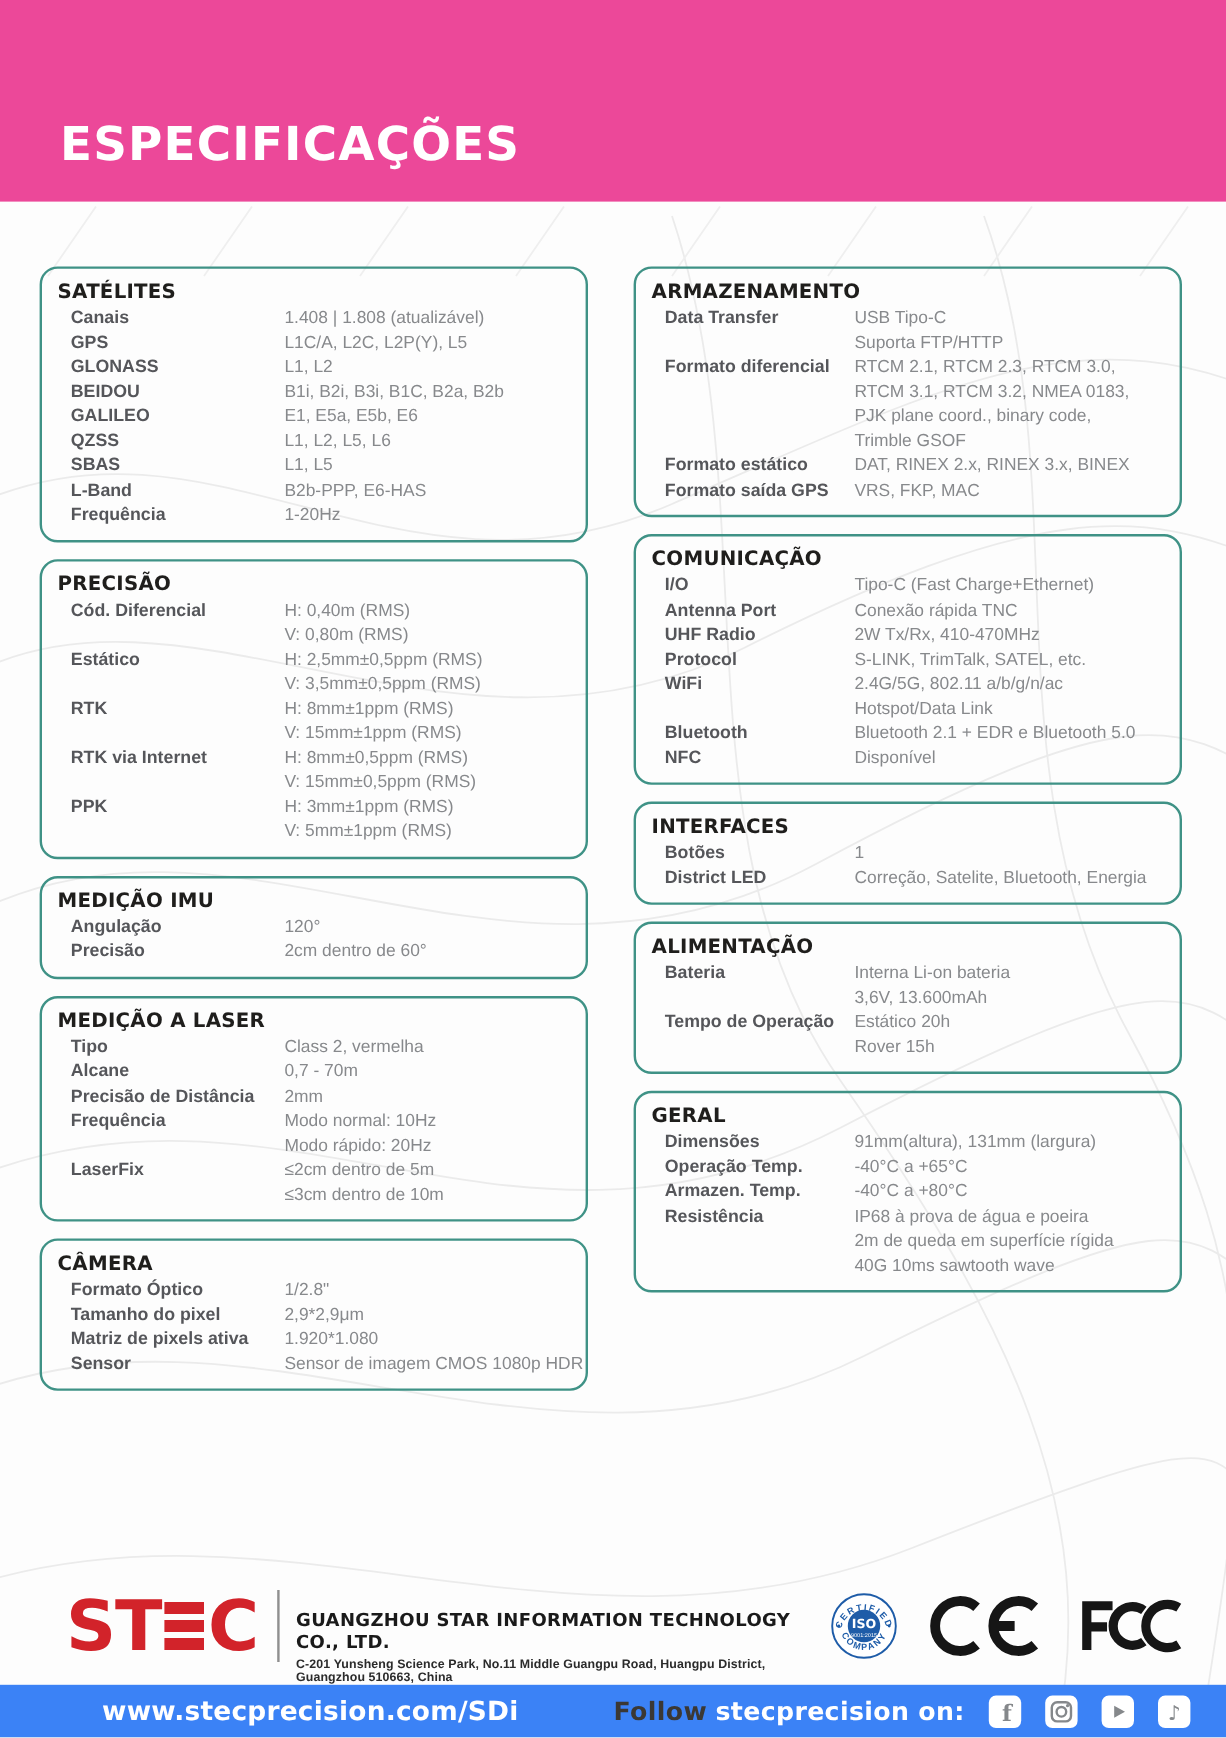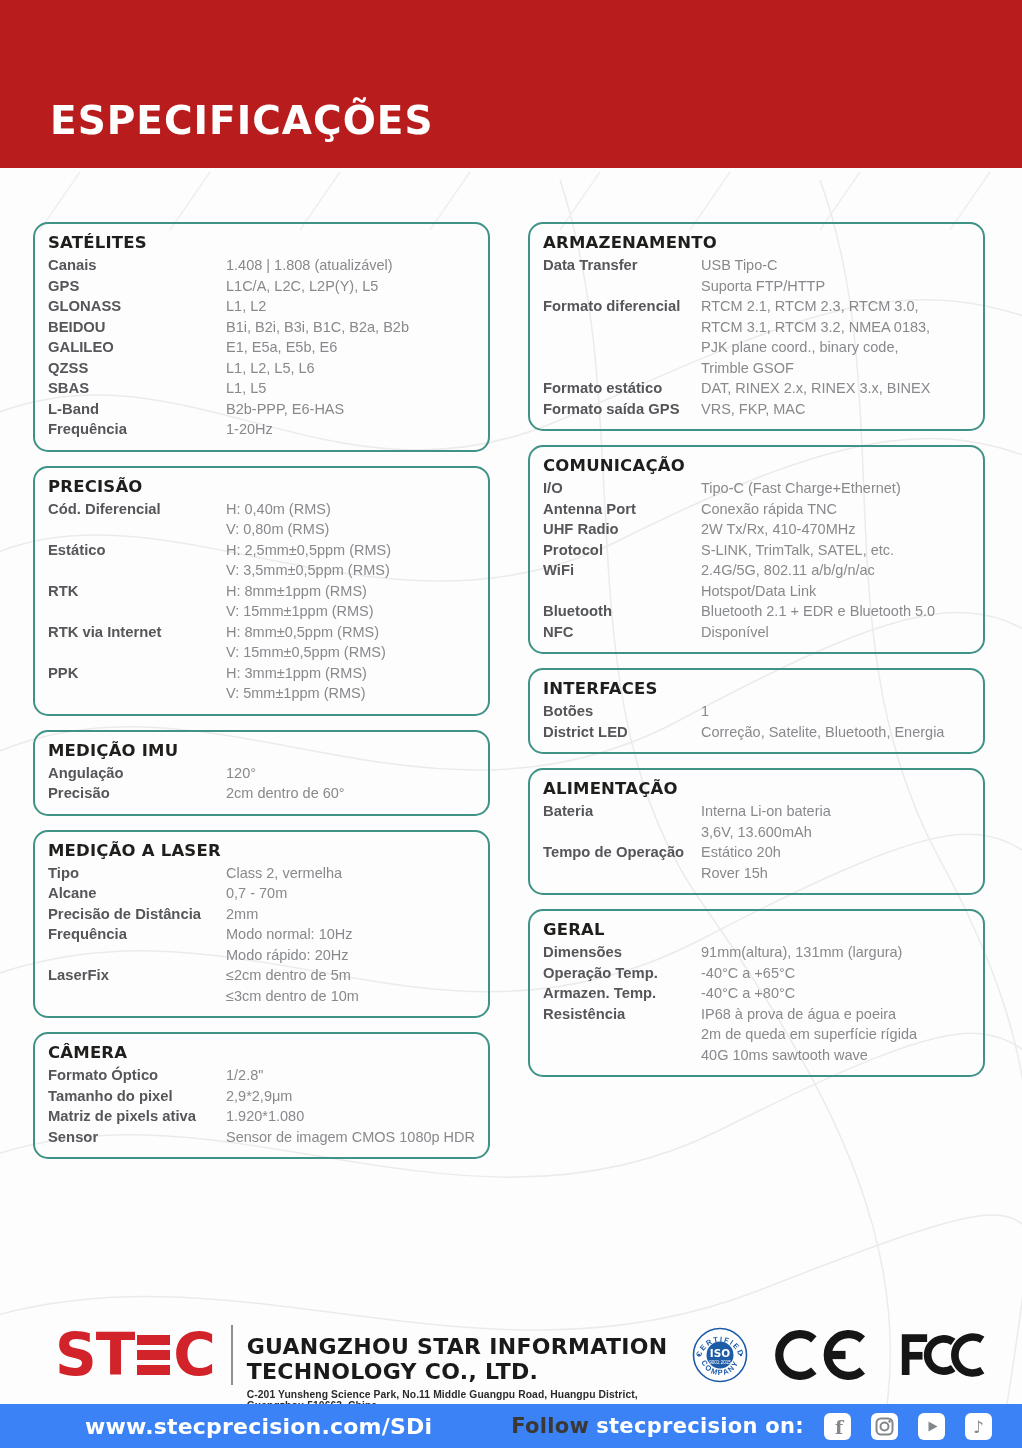--- a/index.html
+++ b/index.html
@@ -2,46 +2,46 @@
 <html><head>
 <meta charset="utf-8">
 <style>
   html,body{margin:0;padding:0;background:#e0e0e0;}
   .page{position:relative;width:1022px;height:1448px;margin:0 auto;background:#fdfdfd;
         overflow:hidden;font-family:"Liberation Sans",sans-serif;}
   
   .topo{position:absolute;inset:0;z-index:0;pointer-events:none;}
 
   
-  .hdr{position:absolute;top:0;left:0;right:0;height:168px;background:#b91c1c;z-index:2;}
+  .hdr{position:absolute;top:0;left:0;right:0;height:168px;background:#ec4899;z-index:2;}
   .hdr h1{position:absolute;left:50px;top:98px;margin:0;color:#ffffff;
           font-family:"DejaVu Sans",sans-serif;font-size:39px;font-weight:800;letter-spacing:1px;}
 
   
   .cols{position:absolute;top:222px;left:33px;width:956px;z-index:1;display:flex;gap:38px;}
   .col{width:457px;display:flex;flex-direction:column;gap:14px;}
   .spec-box{border:2px solid #3f9286;border-radius:15px;padding:8px 13px 10px 13px;background:transparent;}
   .spec-title{margin:0 0 1px 0;font-size:16.5px;font-weight:bold;color:#1f1e1c;line-height:22px;
               font-family:"DejaVu Sans",sans-serif;letter-spacing:0.2px;}
-  .spec-row{display:grid;}
+  .spec-row{display:grid;margin-left:11px;}
   .col-left .spec-row{grid-template-columns:178px 1fr;}
   .col-right .spec-row{grid-template-columns:158px 1fr;}
   .spec-label{font-size:14.8px;font-weight:bold;color:#55565a;line-height:20.5px;white-space:nowrap;}
   .spec-value-line{font-size:14.5px;color:#87898c;line-height:20.5px;white-space:nowrap;}
 
   
   .footer{position:absolute;left:55px;top:1312px;width:935px;height:86px;z-index:1;
           display:flex;align-items:center;}
   .logo{display:flex;align-items:center;color:#d2232a;font-family:"DejaVu Sans",sans-serif;
         font-weight:800;font-size:58px;letter-spacing:-1px;line-height:58px;text-align:center;}
   .ebars{display:inline-flex;flex-direction:column;gap:5px;margin:0 3px;}
   .ebars i{display:block;width:33px;height:10px;background:#d2232a;}
   .vdiv{width:2px;height:60px;background:#8f8f8f;margin:0 14px 0 16px;}
   .cotext{width:500px;}
-  .coname{font-size:22px;font-weight:bold;color:#1a1a1a;letter-spacing:0.3px;
+  .coname{font-size:15px;font-weight:bold;color:#1a1a1a;letter-spacing:0.3px;
           font-family:"DejaVu Sans",sans-serif;margin-top:48px;}
   .coaddr{font-size:10.3px;font-weight:bold;color:#2b2b2b;margin-top:5px;letter-spacing:0.1px;}
   .comails{font-size:10.3px;font-weight:bold;color:#2b2b2b;margin-top:2px;display:flex;}
   .comails span{display:inline-block;}
   .comails .m2{margin-left:90px;}
   .badges{margin-left:auto;display:flex;align-items:center;gap:26px;}
 
   
   .bbar{position:absolute;left:0;right:0;bottom:0;height:44px;background:#3b82f6;z-index:2;
         display:flex;align-items:center;}

